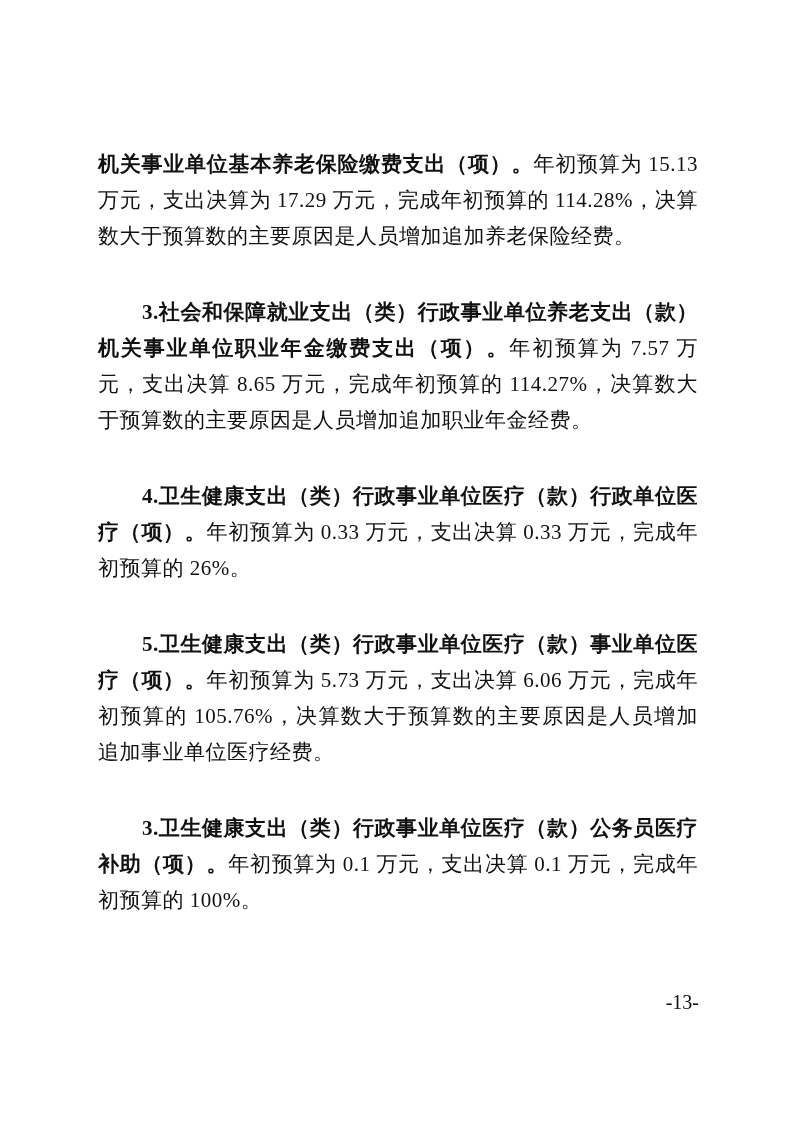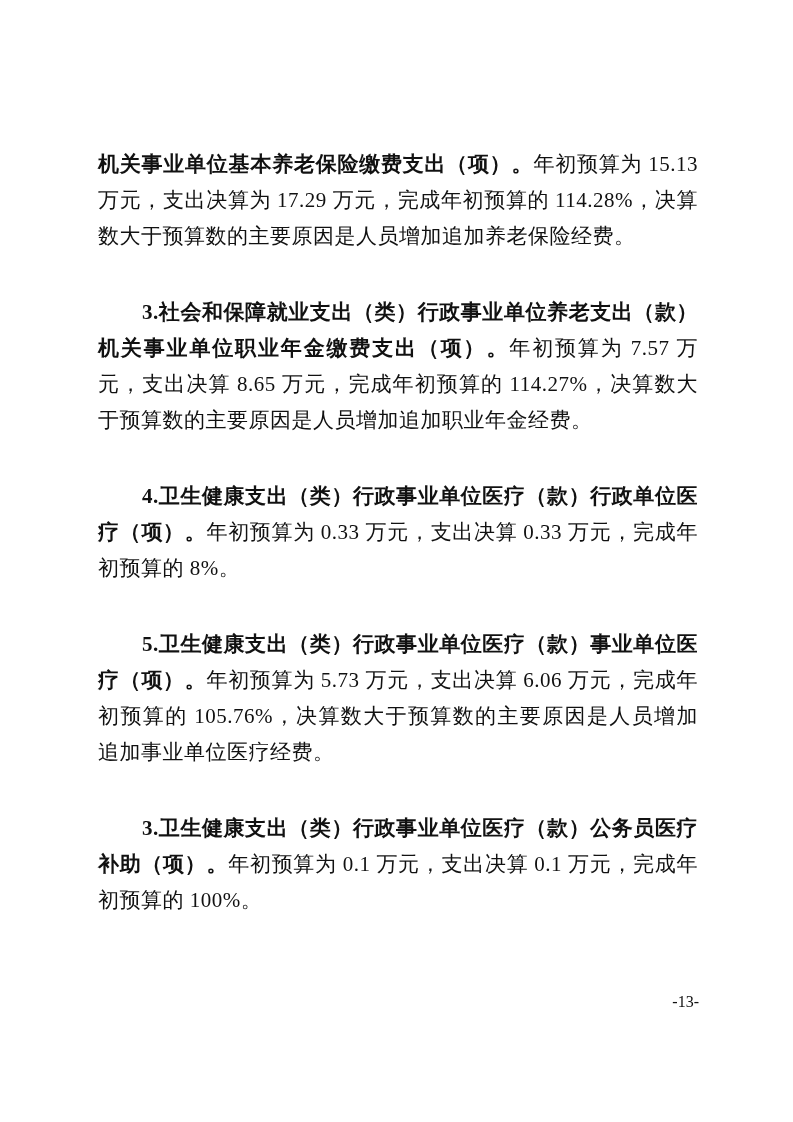--- a/index.html
+++ b/index.html
@@ -34,39 +34,39 @@
     text-indent: 44px;
     margin-top: 40px;
   }
   .hd {
     font-weight: bold;
   }
   .page-number {
     position: absolute;
     top: 990px;
     right: 94px;
-    font-size: 16px;
+    font-size: 20px;
     line-height: 24px;
     color: #111111;
     font-family: "Liberation Serif", "DejaVu Serif", serif;
   }
 </style>
 </head>
 <body>
 
 <div class="page">
   <div class="content">
     <p>
       <span class="hd">机关事业单位基本养老保险缴费支出（项）。</span><span>年初预算为 15.13 万元，支出决算为 17.29 万元，完成年初预算的 114.28%，决算数大于预算数的主要原因是人员增加追加养老保险经费。</span>
     </p>
     <p class="indent">
       <span class="hd">3.社会和保障就业支出（类）行政事业单位养老支出（款）机关事业单位职业年金缴费支出（项）。</span><span>年初预算为 7.57 万元，支出决算 8.65 万元，完成年初预算的 114.27%，决算数大于预算数的主要原因是人员增加追加职业年金经费。</span>
     </p>
     <p class="indent">
-      <span class="hd">4.卫生健康支出（类）行政事业单位医疗（款）行政单位医疗（项）。</span><span>年初预算为 0.33 万元，支出决算 0.33 万元，完成年初预算的 8%。</span>
+      <span class="hd">4.卫生健康支出（类）行政事业单位医疗（款）行政单位医疗（项）。</span><span>年初预算为 0.33 万元，支出决算 0.33 万元，完成年初预算的 26%。</span>
     </p>
     <p class="indent">
       <span class="hd">5.卫生健康支出（类）行政事业单位医疗（款）事业单位医疗（项）。</span><span>年初预算为 5.73 万元，支出决算 6.06 万元，完成年初预算的 105.76%，决算数大于预算数的主要原因是人员增加追加事业单位医疗经费。</span>
     </p>
     <p class="indent">
       <span class="hd">3.卫生健康支出（类）行政事业单位医疗（款）公务员医疗补助（项）。</span><span>年初预算为 0.1 万元，支出决算 0.1 万元，完成年初预算的 100%。</span>
     </p>
   </div>
   <div class="page-number">-13-</div>
 </div>

